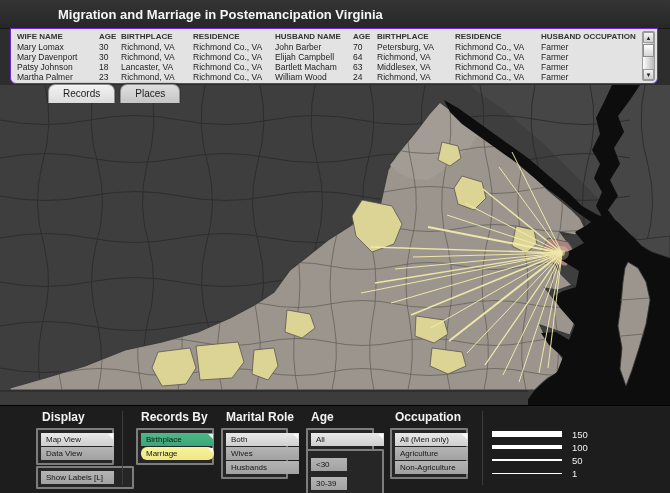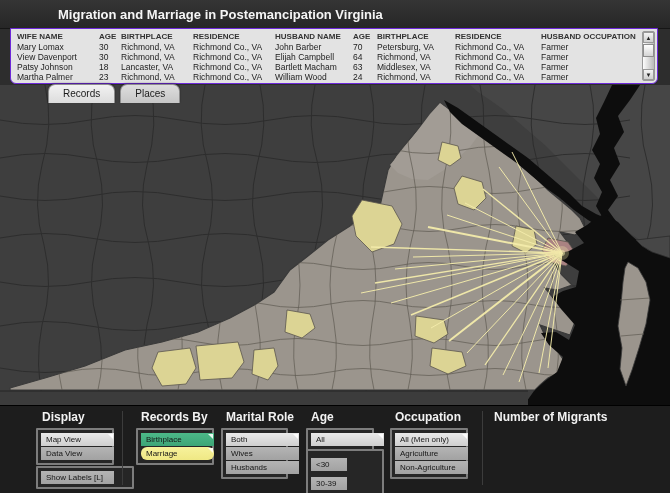--- a/index.html
+++ b/index.html
@@ -97,21 +97,21 @@
       <div class="cell">Mary Lomax</div>
       <div class="cell">30</div>
       <div class="cell">Richmond, VA</div>
       <div class="cell">Richmond Co., VA</div>
       <div class="cell">John Barber</div>
       <div class="cell">70</div>
       <div class="cell">Petersburg, VA</div>
       <div class="cell">Richmond Co., VA</div>
       <div class="cell">Farmer</div>
 
-      <div class="cell">View Davenport</div>
+      <div class="cell">Mary Davenport</div>
       <div class="cell">30</div>
       <div class="cell">Richmond, VA</div>
       <div class="cell">Richmond Co., VA</div>
       <div class="cell">Elijah Campbell</div>
       <div class="cell">64</div>
       <div class="cell">Richmond, VA</div>
       <div class="cell">Richmond Co., VA</div>
       <div class="cell">Farmer</div>
 
       <div class="cell">Patsy Johnson</div>
@@ -301,16 +301,33 @@
 
     <div class="sec-h" style="left:395px;">Occupation</div>
     <div class="frame" style="left:390px;top:22px;width:78px;">
       <div class="btn sel">All (Men only)</div>
       <div class="btn">Agriculture</div>
       <div class="btn">Non-Agriculture</div>
     </div>
 
     <div class="vdiv" style="left:482px;"></div>
 
-    <div class="sec-h" style="left:494px;">Number of Migrants</div>
+    <div class="legend">
+      <div class="leg-row">
+        <div class="leg-bar" style="height:6px;"></div>
+        <div class="leg-val">150</div>
+      </div>
+      <div class="leg-row">
+        <div class="leg-bar" style="height:4px;"></div>
+        <div class="leg-val">100</div>
+      </div>
+      <div class="leg-row">
+        <div class="leg-bar" style="height:2px;"></div>
+        <div class="leg-val">50</div>
+      </div>
+      <div class="leg-row">
+        <div class="leg-bar" style="height:1px;"></div>
+        <div class="leg-val">1</div>
+      </div>
+    </div>
   </div>
 
 </div>
 
 </body></html>

